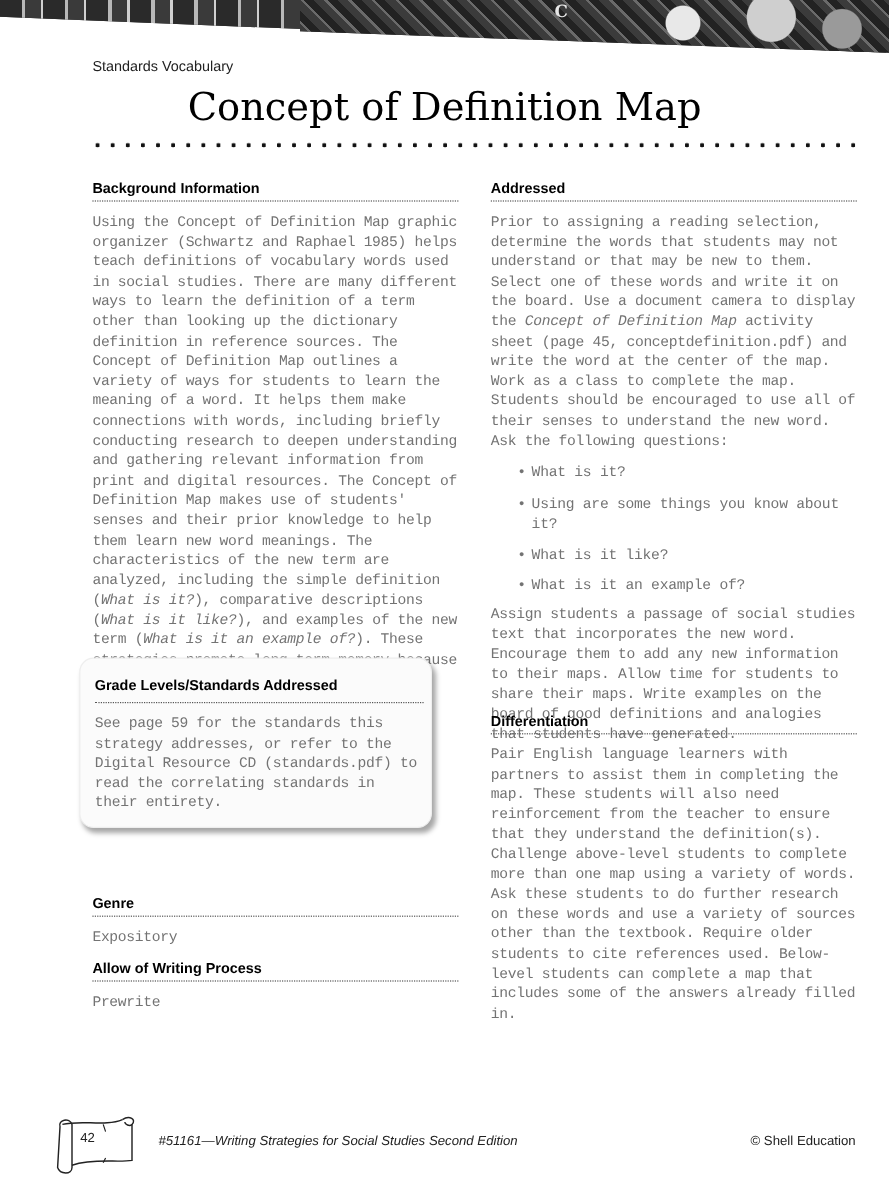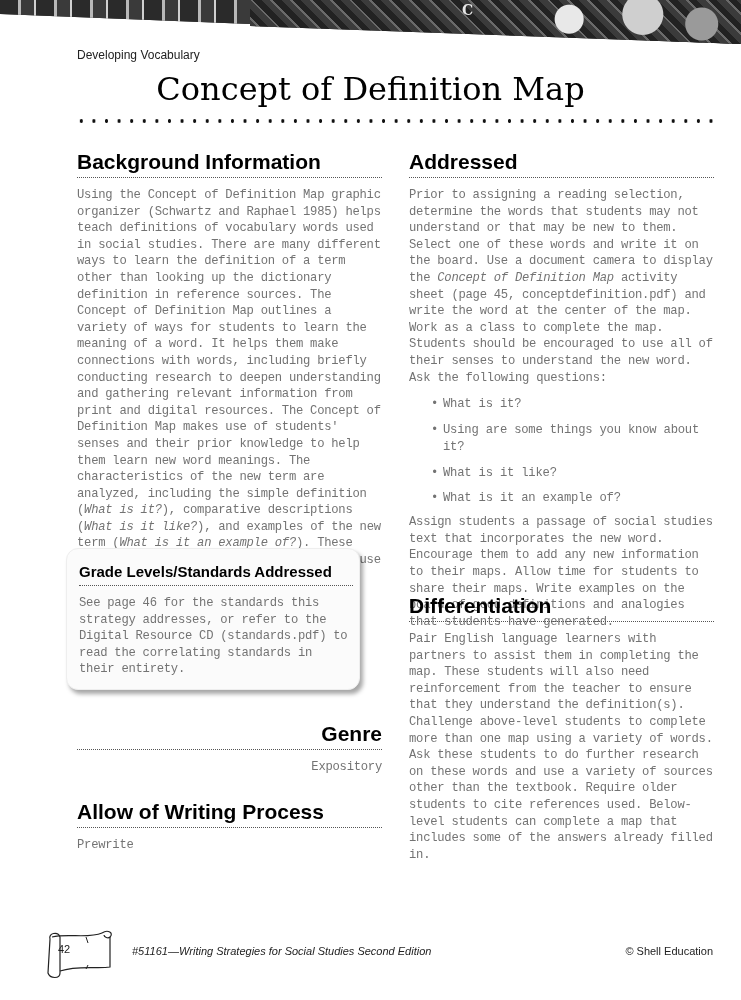--- a/index.html
+++ b/index.html
@@ -40,81 +40,81 @@
   .title-dots {
     position: absolute; left: 75px; top: 118px; width: 640px; height: 6px;
     background-image: radial-gradient(circle, #111 1.6px, transparent 2px);
     background-size: 12.6px 6px; background-repeat: repeat-x;
   }
   .col { position: absolute; width: 305px; }
   .col-left { left: 77px; top: 150px; }
   .col-right { left: 409px; top: 150px; }
   h2 {
     margin: 0; font-family: "Liberation Sans", sans-serif; font-weight: bold;
-    font-size: 21px; color: #000; padding-bottom: 3px;
+    font-size: 12px; color: #000; padding-bottom: 3px;
     border-bottom: 1px dotted #555;
   }
   p, li {
     font-family: Liberation Mono, monospace; font-size: 12.2px; line-height: 16.6px;
     color: #737373; margin: 0;
   }
   .body-text { margin-top: 9px; letter-spacing: -0.25px; }
   em { font-style: italic; }
   .bullets { list-style: none; padding: 0; margin: 10px 0 0 22px; }
   .bullets li { position: relative; padding-left: 12px; margin-bottom: 9.3px; letter-spacing: -0.2px; }
   .bullets li::before { content: "\2022"; position: absolute; left: 0; top: 0; }
   .box {
     position: absolute; left: 66px; top: 548px; width: 292px; height: 140px;
     border-radius: 12px; background: #fbfbfb;
     box-shadow: 3px 4px 4px rgba(0,0,0,0.35);
     border: 1px solid #eee;
   }
   .box-inner { position: absolute; left: 12px; top: 12px; width: 274px; }
-  .box h2 { font-size: 15px; line-height: 21px; }
+  .box h2 { font-size: 12px; line-height: 21px; }
   .block { position: absolute; left: 77px; width: 305px; }
   .footer { position: absolute; top: 925px; left: 0; width: 741px; height: 60px; }
   .scroll-icon { position: absolute; left: 38px; top: 0; width: 82px; height: 55px; }
   .page-num {
-    position: absolute; left: 58px; top: 18px; width: 30px; 
+    position: absolute; left: 58px; top: 18px; width: 30px; text-align: center;
     font-family: "Liberation Sans", sans-serif; font-size: 11px; color: #222;
   }
   .footer-title {
     position: absolute; left: 132px; top: 20px;
     font-family: Liberation Sans, sans-serif; font-style: italic; font-size: 11px; color: #222;
   }
   .footer-copy {
     position: absolute; right: 28px; top: 20px;
     font-family: "Liberation Sans", sans-serif; font-size: 11px; color: #222;
   }
 </style>
 </head>
 <body>
 
 <div class="banner"></div>
 <div class="banner-right">
   <span class="banner-glyph" style="left:212px; top:2px;">C</span>
 </div>
 
-<div class="section-label">Developing Vocabulary</div>
+<div class="section-label">Standards Vocabulary</div>
 <div class="page-title">Concept of Definition Map</div>
 <div class="title-dots"></div>
 
 <div class="col col-left">
   <h2>Background Information</h2>
   <p class="body-text"><span>Using the Concept of Definition Map graphic organizer (Schwartz and Raphael 1985) helps teach definitions of vocabulary words used in social studies.  There are many different ways to learn the definition of a term other than looking up the dictionary definition in reference sources. The Concept of Definition Map outlines a variety of ways for students to learn the meaning of a word.  It helps them make connections with words, including briefly conducting research to deepen understanding and gathering relevant information from print and digital resources.  The Concept of Definition Map makes use of students' senses and their prior knowledge to help them learn new word meanings.  The characteristics of the new term are analyzed, including the simple definition (</span><em>What is it?</em><span>), comparative descriptions (</span><em>What is it like?</em><span>), and examples of the new term (</span><em>What is it an example of?</em><span>).  These strategies promote long-term memory because students have had an opportunity to personally connect with the word.</span></p>
 </div>
 
 <div class="box">
   <div class="box-inner">
     <h2>Grade Levels/Standards Addressed</h2>
-    <p class="body-text">See page 46 for the standards this strategy addresses, or refer to the Digital Resource CD (standards.pdf) to read the correlating standards in their entirety.</p>
+    <p class="body-text">See page 59 for the standards this strategy addresses, or refer to the Digital Resource CD (standards.pdf) to read the correlating standards in their entirety.</p>
   </div>
 </div>
 
-<div class="block" style="top:722px;text-align:right;">
+<div class="block" style="top:746px;">
   <h2>Genre</h2>
   <p class="body-text">Expository</p>
 </div>
 
 <div class="block" style="top:800px;">
   <h2>Allow of Writing Process</h2>
   <p class="body-text">Prewrite</p>
 </div>
 
 <div class="col col-right">

